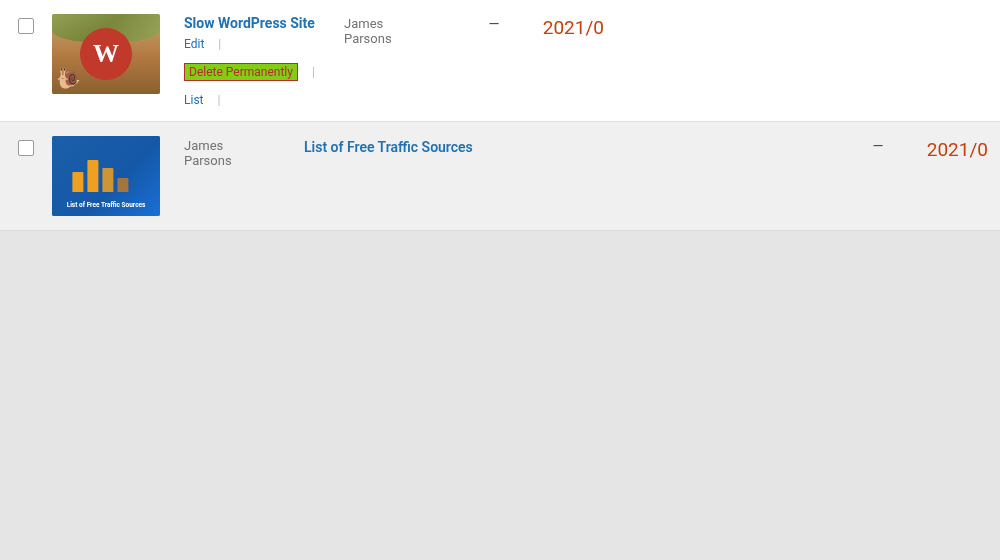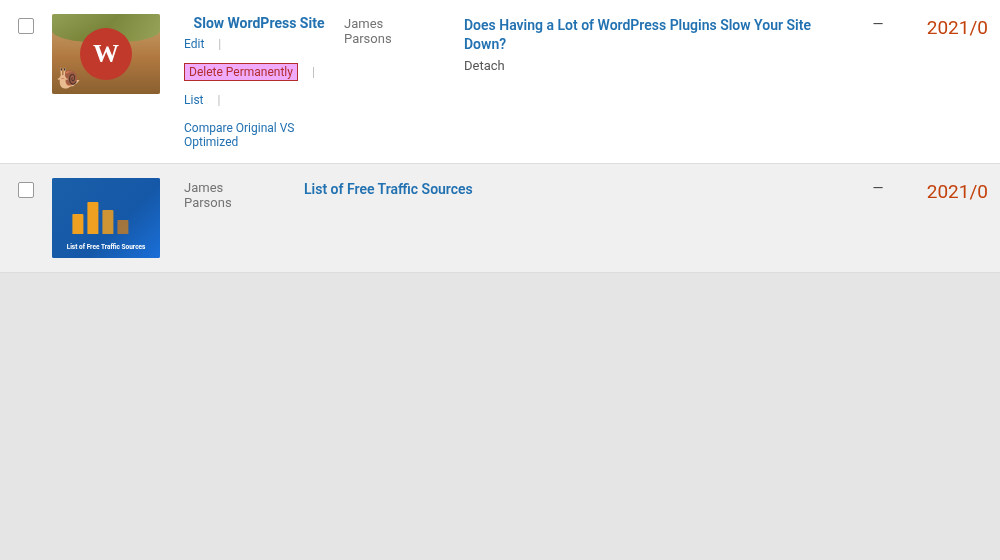--- a/index.html
+++ b/index.html
@@ -69,21 +69,20 @@
       width: 150px;
       flex-shrink: 0;
       margin-right: 10px;
     }
     .item-title {
       font-size: 14px;
       font-weight: 700;
       color: #2271b1;
       line-height: 1.35;
       margin-bottom: 4px;
-      text-align: center;
     }
     .item-filename {
       font-size: 12px;
       color: #555;
       margin-bottom: 6px;
       line-height: 1.4;
     }
     .item-actions {
       display: flex;
       flex-wrap: wrap;
@@ -94,21 +93,21 @@
     .action-link {
       color: #2271b1;
       cursor: pointer;
       text-decoration: none;
     }
     .action-delete {
       color: #b32d2e;
       border: 1px solid #b32d2e;
       padding: 1px 4px;
       cursor: pointer;
-      background: #f0abfc;
+      background: #84cc16;
       font-size: 12px;
     }
     .action-sep {
       color: #bbb;
       margin: 0 2px;
     }
     .author-col {
       width: 110px;
       flex-shrink: 0;
       margin-right: 10px;
@@ -177,33 +176,28 @@
 
     <div class="title-col">
       <div class="item-title">Slow WordPress Site</div>
       <div class="item-actions">
         <span class="action-link">Edit</span>
         <span class="action-sep">|</span>
         <span class="action-delete">Delete Permanently</span>
         <span class="action-sep">|</span>
         <span class="action-link">List</span>
         <span class="action-sep">|</span>
-        <span class="action-link" style="display:block;margin-top:2px;">Compare Original VS Optimized</span>
       </div>
     </div>
 
     <div class="author-col">
       <span>James</span><br>
       <span>Parsons</span>
     </div>
 
-    <div class="attached-col">
-      <div class="attached-title">Does Having a Lot of WordPress Plugins Slow Your Site Down?</div>
-      <div class="detach-link">Detach</div>
-    </div>
 
     <div class="dash-col">—</div>
 
     <div class="date-col">2021/0</div>
   </div>
 
   <div class="row" style="background:#f0f0f0;">
     <div class="row-checkbox">
       <input type="checkbox" style="">
     </div>

